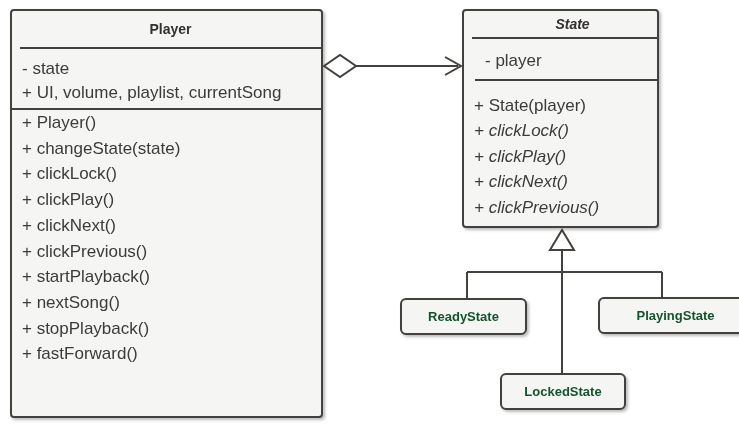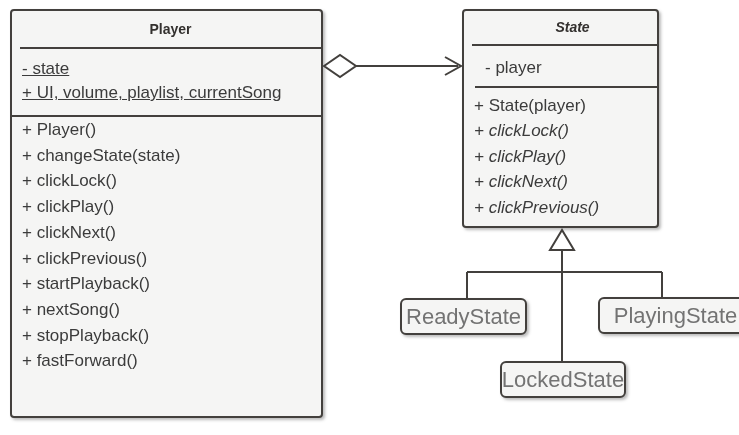--- a/index.html
+++ b/index.html
@@ -53,38 +53,38 @@
   .uml-attrs { border-bottom: 2px solid #43403d; }
   .member { white-space: nowrap; }
   .member.italic { font-style: italic; }
   .uml-class.small {
     border-radius: 6px;
     align-items: center;
     justify-content: center;
     flex-direction: row;
   }
   .uml-class.small .small-title {
-    font-weight: normal;
-    font-size: 22px;
-    color: #737373;
+    font-weight: bold;
+    font-size: 13px;
+    color: #14532d;
   }
   
   #player-box { left: 10px; top: 9px; width: 313px; height: 409px; }
   #player-box .uml-title { height: 36px; }
-  #player-box .uml-attrs { height: 68px; padding-top: 8px; line-height: 24px; text-decoration: underline; }
+  #player-box .uml-attrs { height: 61px; padding-top: 8px; line-height: 24px; }
   #player-box .uml-methods { flex: 1; padding-top: 0; line-height: 25.7px; }
   
   #state-box { left: 462px; top: 9px; width: 197px; height: 219px; }
   #state-box .uml-title { height: 37px; padding-left: 16px; }
   #state-box .uml-attrs { height: 45px; padding-top: 10px; line-height: 24px; margin-left: 11px; }
-  #state-box .uml-methods { flex: 1; padding-top: 5px; line-height: 25.4px; }
+  #state-box .uml-methods { flex: 1; padding-top: 12px; line-height: 25.4px; }
   
   #ready-box   { left: 400px; top: 298px; width: 127px; height: 37px; }
   #playing-box { left: 598px; top: 297px; width: 155px; height: 37px; }
-  #locked-box  { left: 500px; top: 361px; width: 126px; height: 37px; }
+  #locked-box  { left: 500px; top: 373px; width: 126px; height: 37px; }
 </style>
 </head>
 <body>
 
 <div class="canvas">
 
   <svg class="connector-layer" viewBox="0 0 739 435" xmlns="http://www.w3.org/2000/svg">
 
     <g stroke="#43403d" stroke-width="2" fill="none">
       <polygon points="324,66 340,55 356,66 340,77" fill="#ffffff"></polygon>

